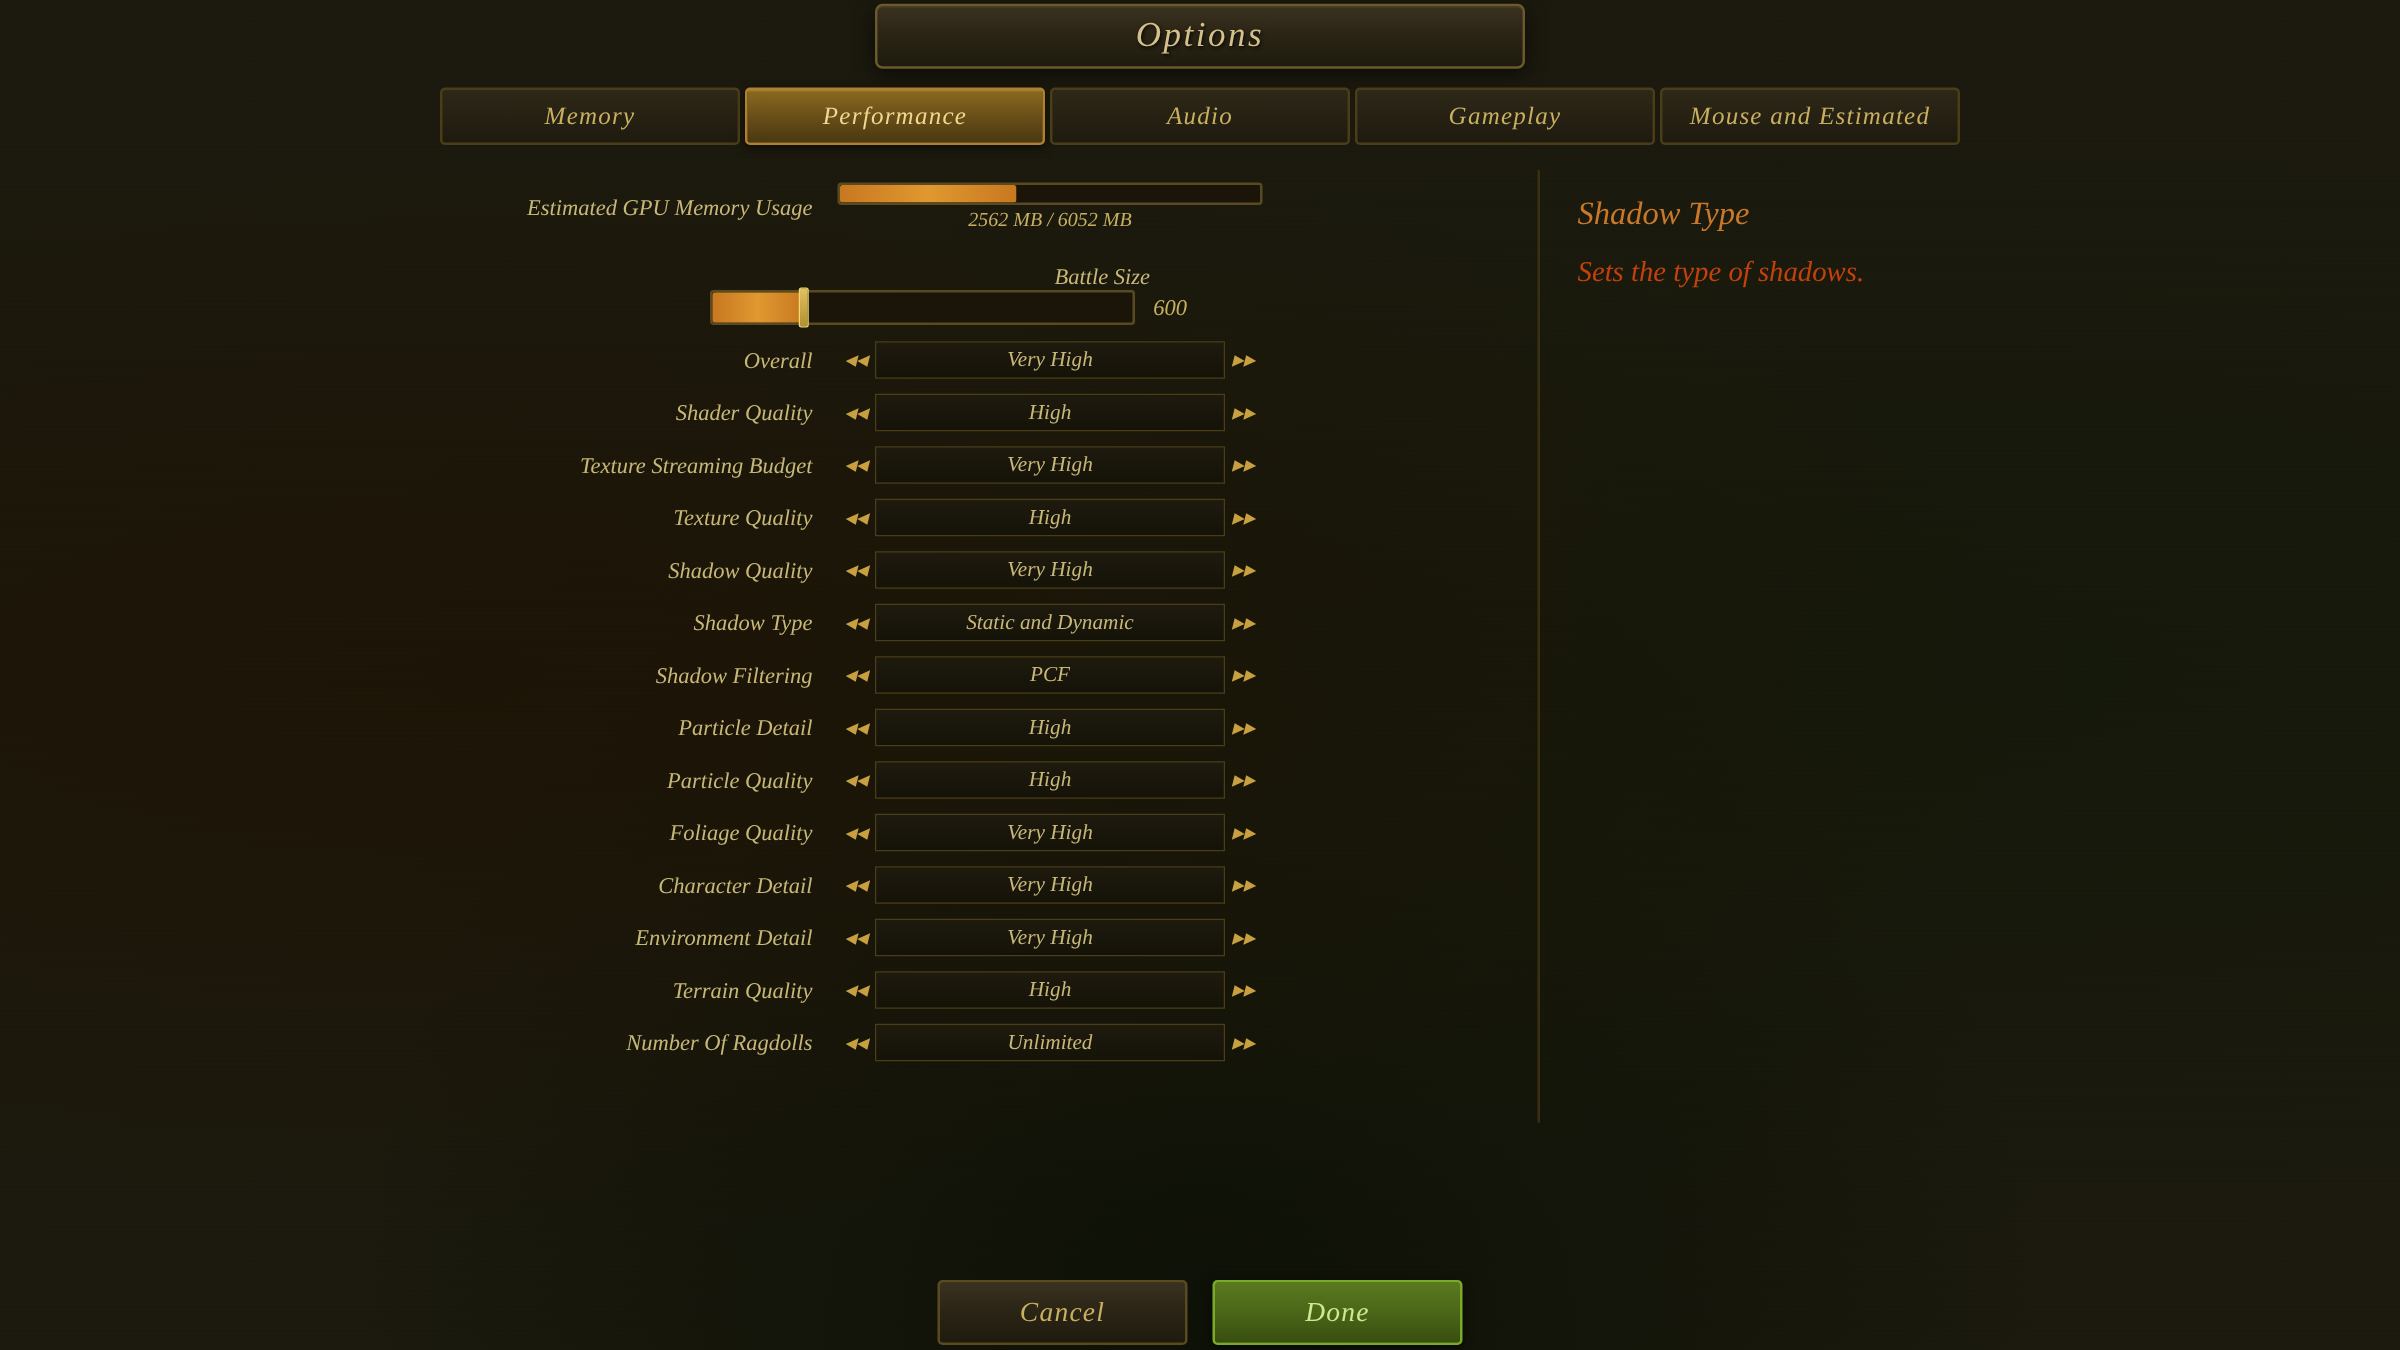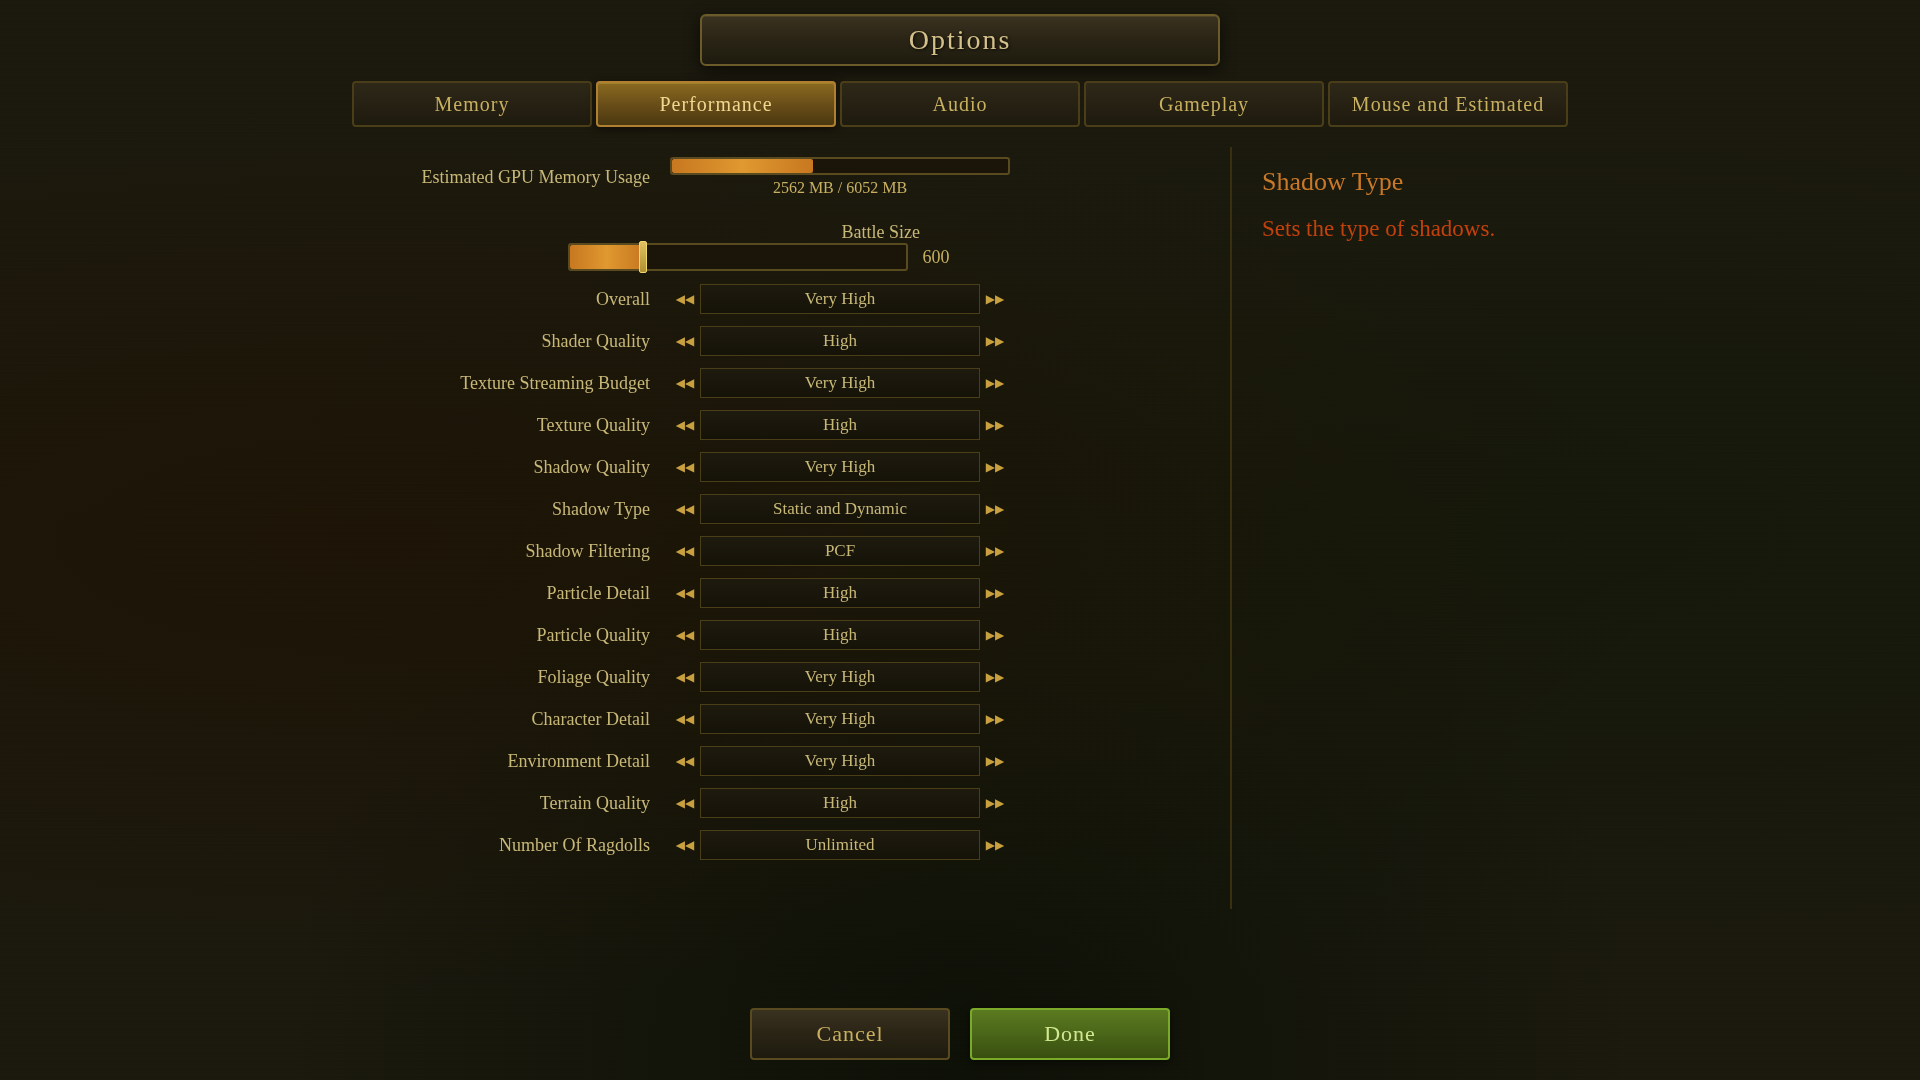--- a/index.html
+++ b/index.html
@@ -39,21 +39,22 @@
     }
 
     .main-container {
       position: relative;
       z-index: 10;
       display: flex;
       flex-direction: column;
       align-items: center;
       width: 100%;
       height: 100%;
-      padding-top: 14px;
+      padding-top: 3px;
+      font-style: italic;
     }
 
     
     .title-bar {
       width: 520px;
       height: 52px;
       background: linear-gradient(180deg, #3a3220 0%, #2a2415 50%, #1e1b0e 100%);
       border: 2px solid #6b5a2a;
       border-radius: 6px;
       display: flex;
@@ -266,21 +267,21 @@
 
     .info-text {
       color: #c2410c;
       font-size: 23px;
       line-height: 1.5;
     }
 
     
     .bottom-buttons {
       position: absolute;
-      bottom: 20px;
+      bottom: 4px;
       display: flex;
       gap: 20px;
     }
 
     .bottom-btn {
       width: 200px;
       height: 52px;
       display: flex;
       align-items: center;
       justify-content: center;

